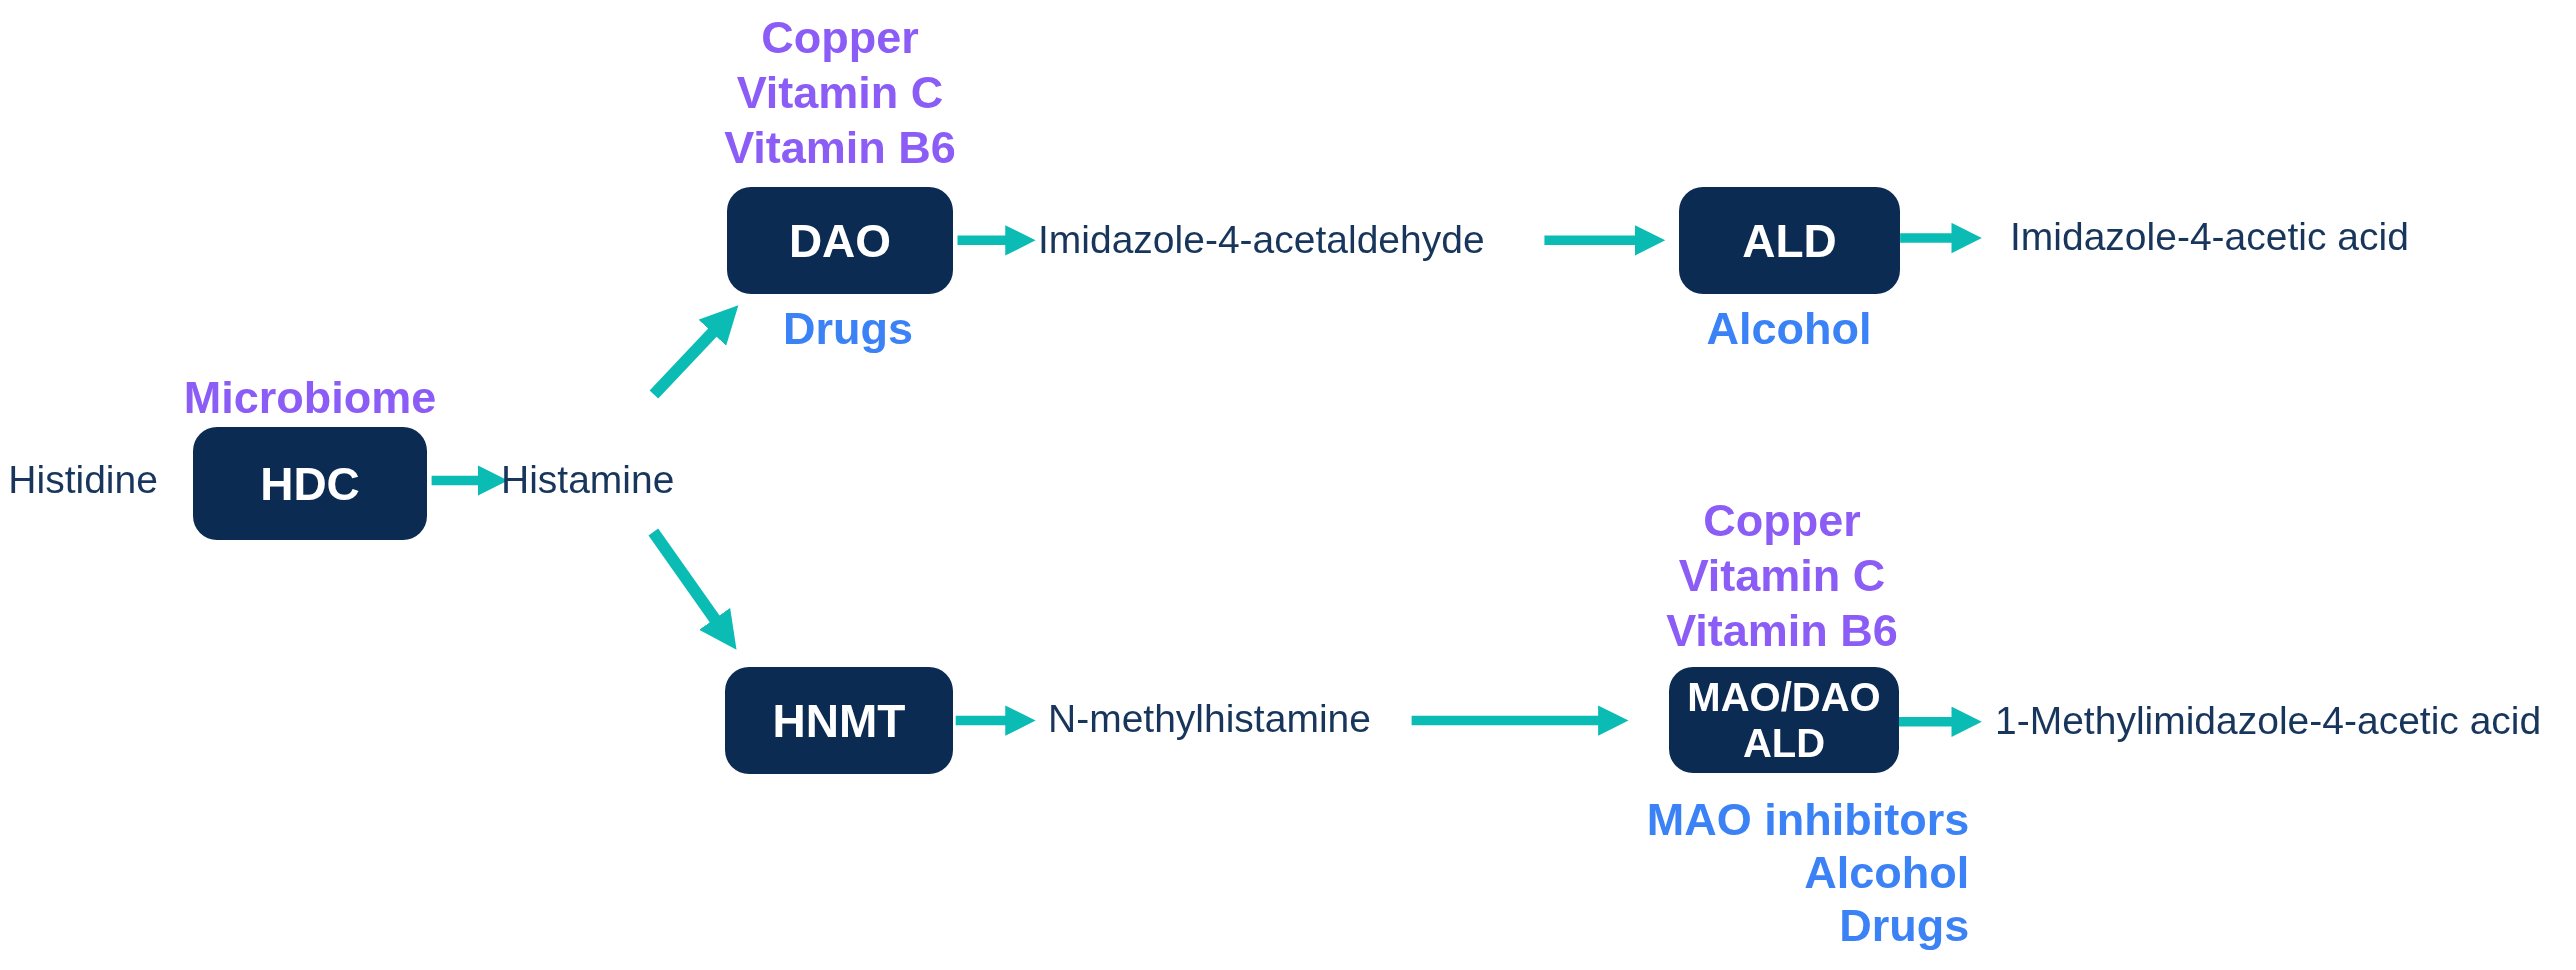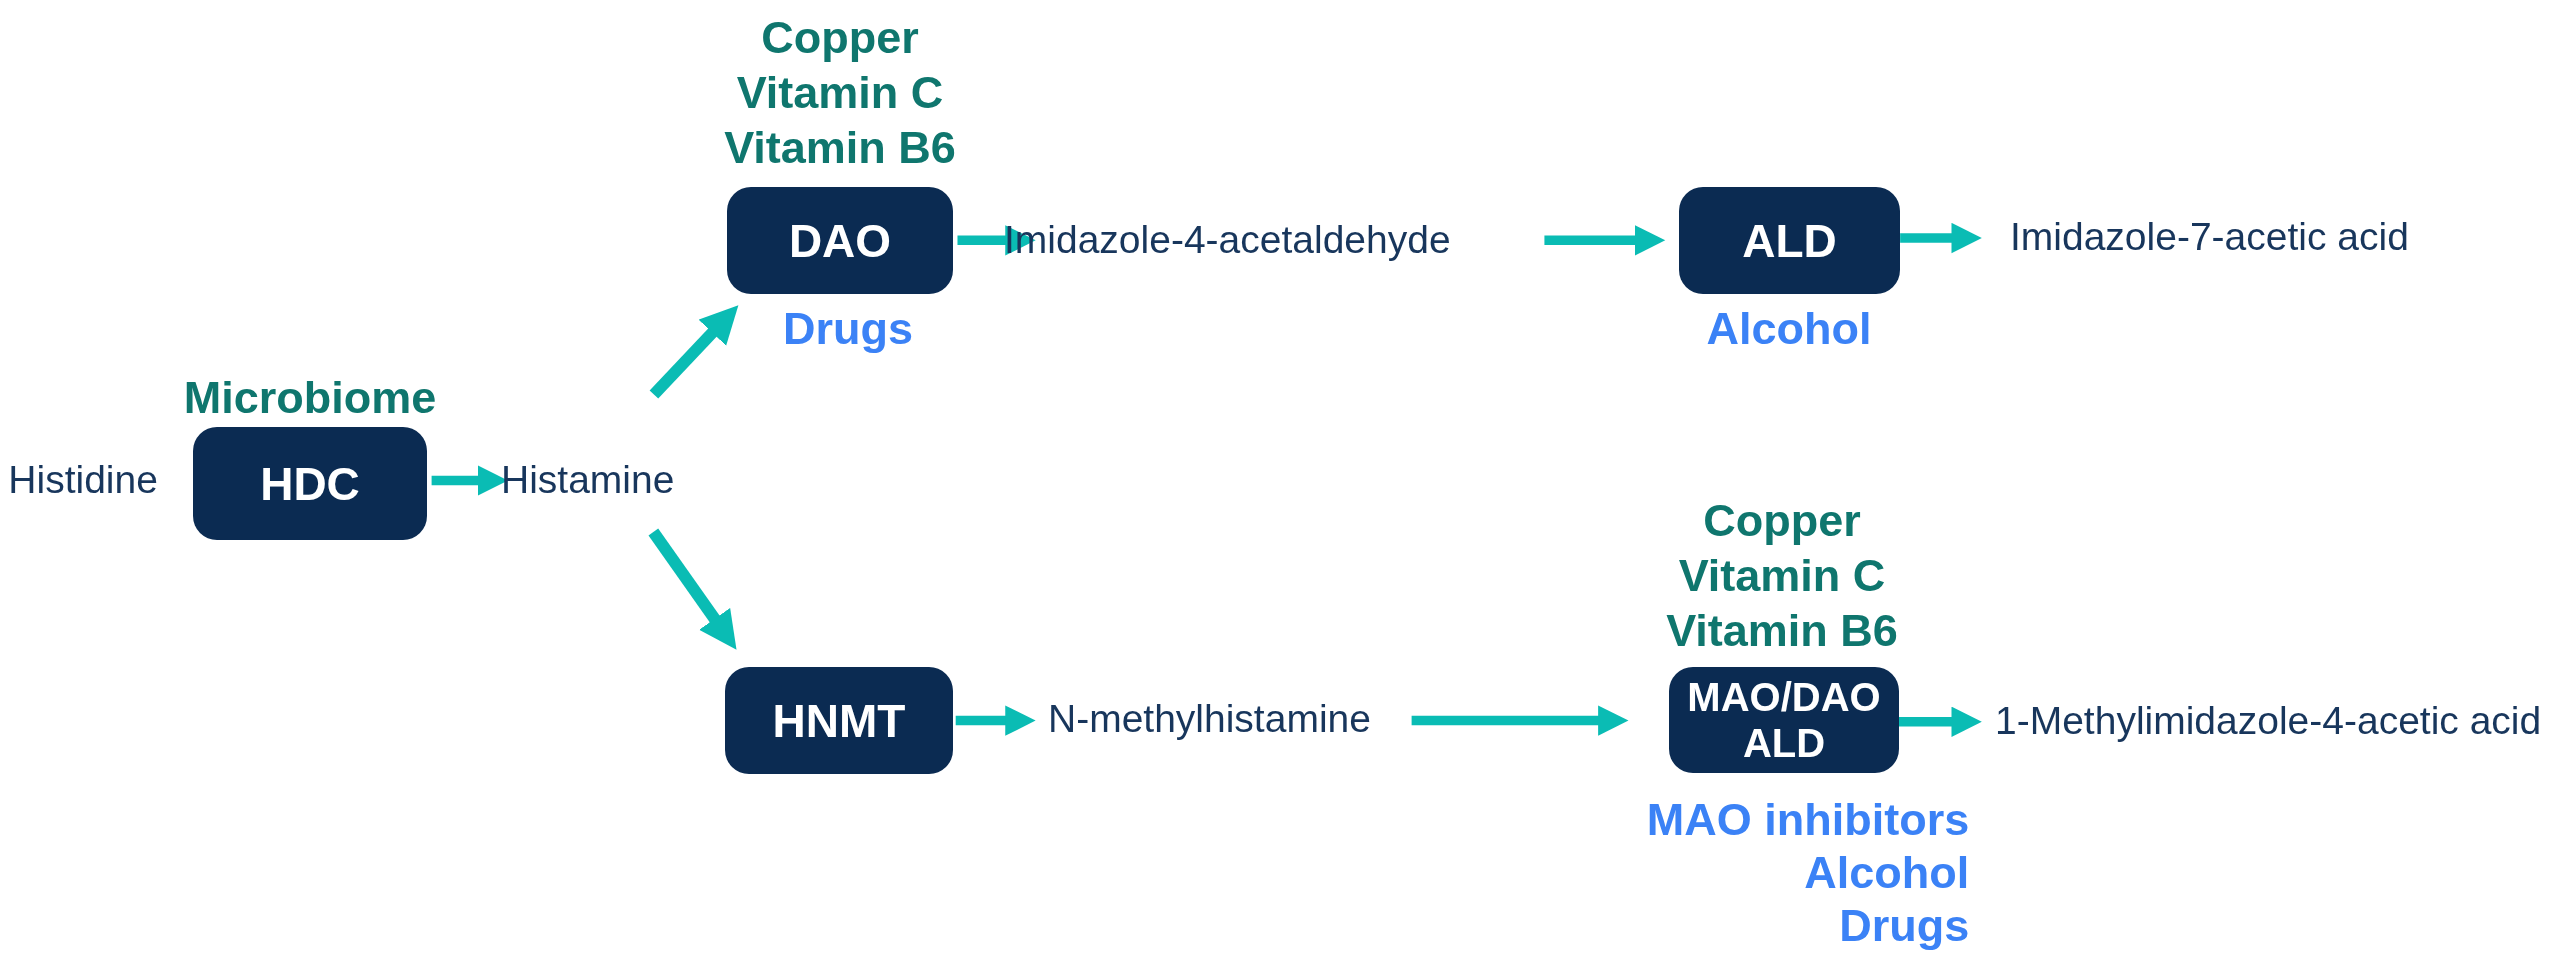--- a/index.html
+++ b/index.html
@@ -27,21 +27,21 @@
   .enzyme-box.two-line { font-size: 40px; line-height: 46px; }
   .mol {
     position: absolute;
     color: #18365c;
     font-size: 39px;
     white-space: nowrap;
     transform: translateY(-50%);
   }
   .teal-label {
     position: absolute;
-    color: #0f766e;
+    color: #8b5cf6;
     font-weight: bold;
     font-size: 45px;
     line-height: 55px;
     text-align: center;
     white-space: nowrap;
     transform: translateX(-50%);
   }
   .red-label {
     position: absolute;
     color: #3b82f6;
@@ -88,22 +88,22 @@
   <div class="enzyme-box" style="left:725px; top:667px; width:228px; height:107px;">
     <span>HNMT</span>
   </div>
   <div class="enzyme-box two-line" style="left:1669px; top:667px; width:230px; height:106px;">
     <span>MAO/DAO</span>
     <span>ALD</span>
   </div>
 
   <div class="mol" style="left:8.3px; top:480px;">Histidine</div>
   <div class="mol" style="left:501px; top:480px;">Histamine</div>
-  <div class="mol" style="left:1004px; top:240px;">Imidazole-4-acetaldehyde</div>
-  <div class="mol" style="left:2010px; top:237px;">Imidazole-7-acetic acid</div>
+  <div class="mol" style="left:1038px; top:240px;">Imidazole-4-acetaldehyde</div>
+  <div class="mol" style="left:2010px; top:237px;">Imidazole-4-acetic acid</div>
   <div class="mol" style="left:1048px; top:719px;">N-methylhistamine</div>
   <div class="mol" style="left:1995px; top:721px;">1-Methylimidazole-4-acetic acid</div>
 
   <div class="teal-label" style="left:310px; top:362px;margin-top:8px;">
     <div>Microbiome</div>
   </div>
   <div class="teal-label" style="left:840px; top:9.5px;">
     <div>Copper</div>
     <div>Vitamin C</div>
     <div>Vitamin B6</div>

